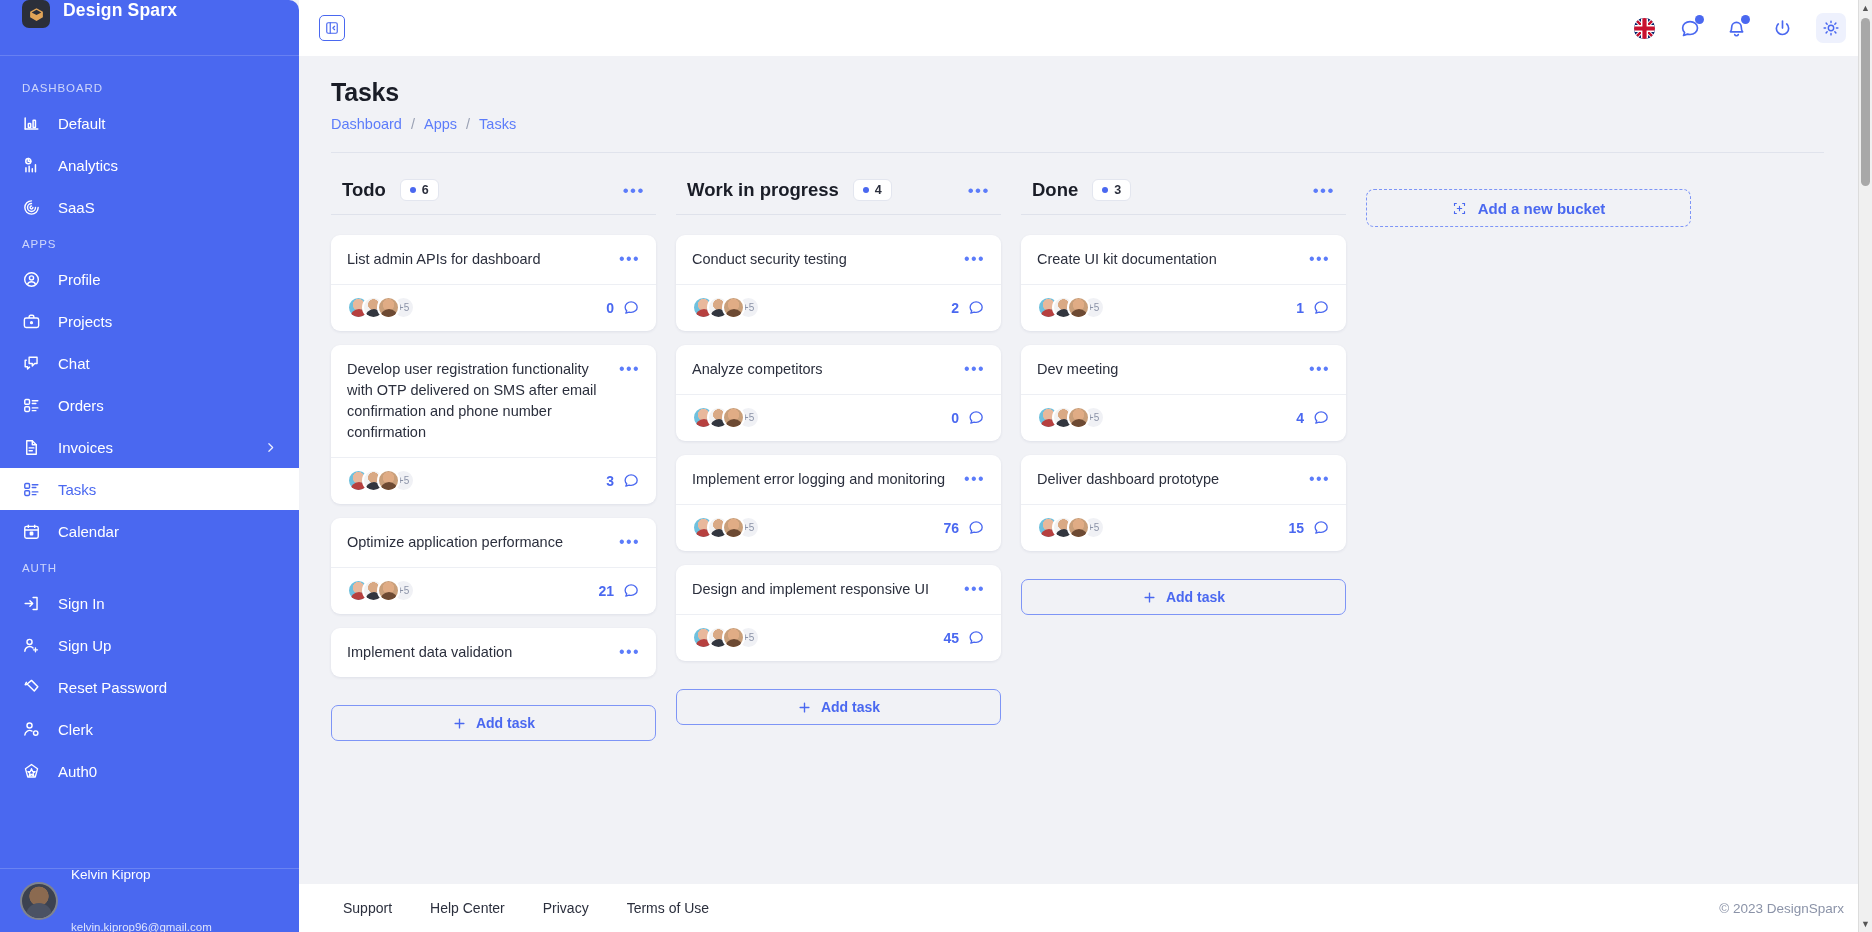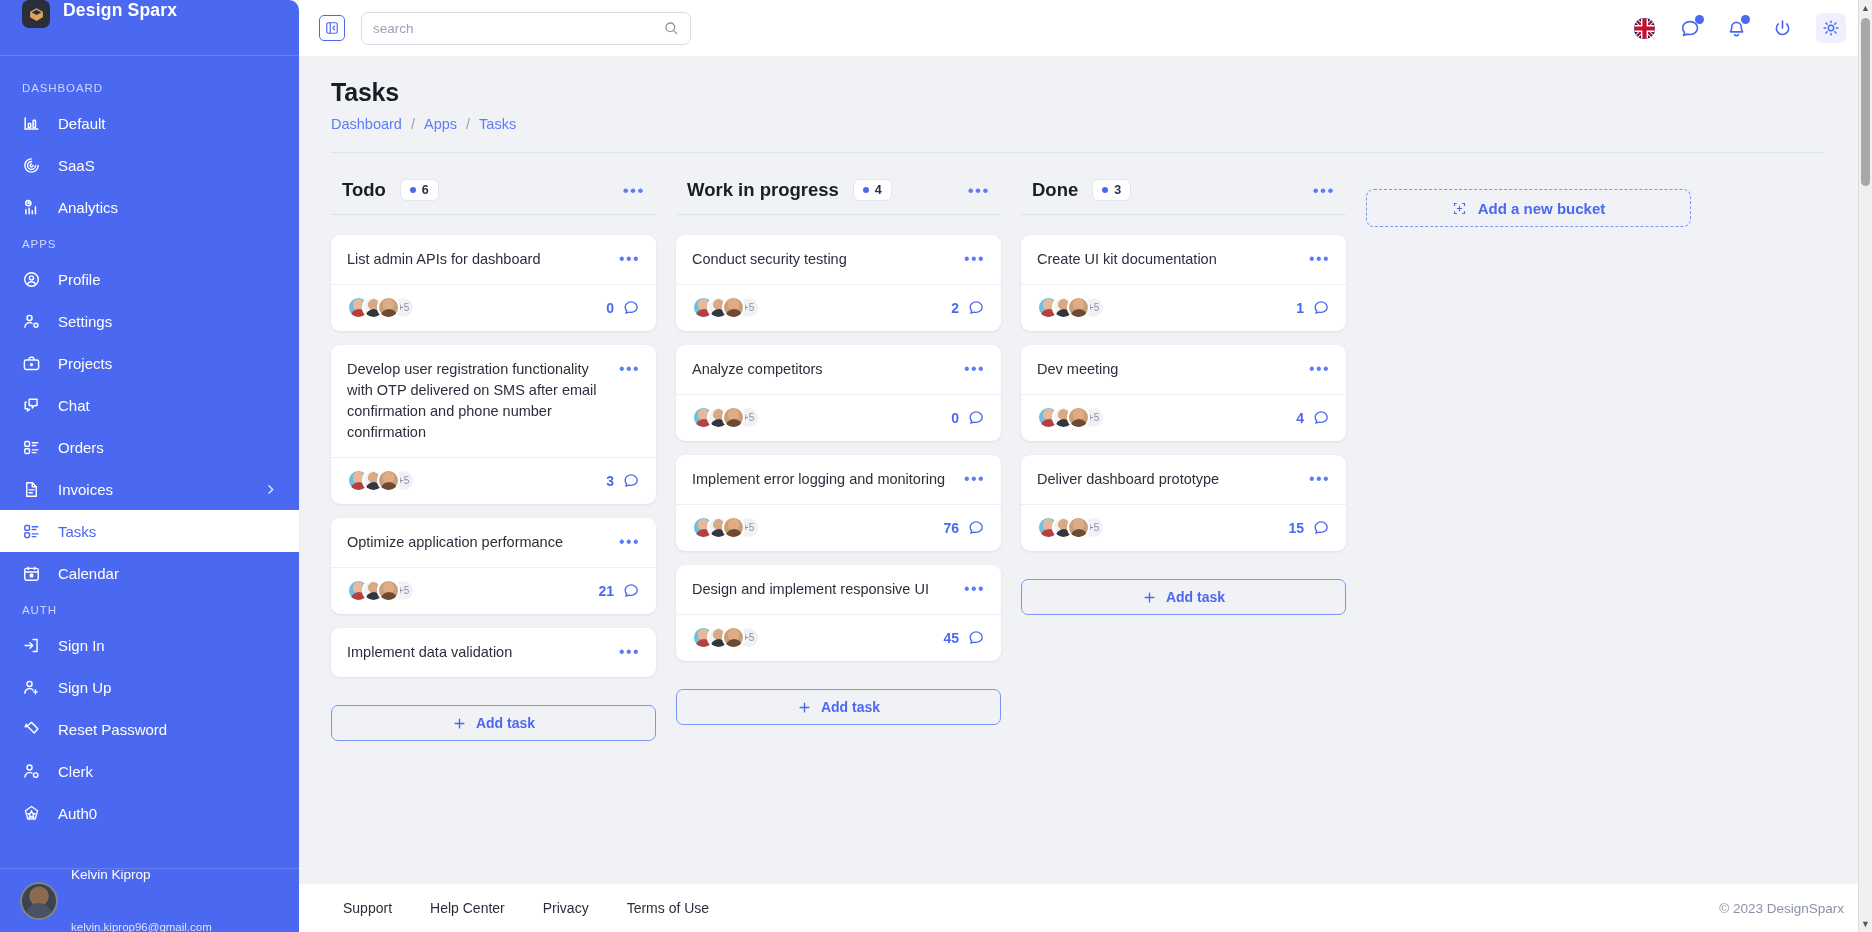--- a/index.html
+++ b/index.html
@@ -211,60 +211,50 @@
               <path d="M4 19V5"></path>
               <path d="M4 19h16"></path>
               <rect x="8" y="12" width="3" height="5" rx=".6"></rect>
               <rect x="14" y="8" width="3" height="9" rx=".6"></rect>
             </svg>
         </span>
         <span>Default</span>
       </div>
       <div class="nav-item">
         <span class="ico">
+          <svg viewBox="0 0 24 24" fill="none" stroke="currentColor" stroke-width="1.9" stroke-linecap="round">
+              <circle cx="8" cy="6.5" r="3.2"></circle>
+              <path d="M8 3.3v3.2h3.2"></path>
+              <path d="M5 20v-5M9 20v-7M13 20v-4M17 20v-9"></path>
+            </svg>
+        </span>
+        <span>Analytics</span>
+      </div>
+      <div class="nav-item">
+        <span class="ico">
           <svg viewBox="0 0 24 24" fill="none" stroke="currentColor" stroke-width="1.8" stroke-linecap="round">
               <path d="M12 7a5 5 0 1 0 5 5"></path>
               <path d="M12 10.2a1.8 1.8 0 1 0 1.8 1.8"></path>
               <path d="M12 3.6A8.4 8.4 0 1 0 20.4 12"></path>
             </svg>
         </span>
         <span>SaaS</span>
       </div>
-      <div class="nav-item">
-        <span class="ico">
-          <svg viewBox="0 0 24 24" fill="none" stroke="currentColor" stroke-width="1.9" stroke-linecap="round">
-              <circle cx="8" cy="6.5" r="3.2"></circle>
-              <path d="M8 3.3v3.2h3.2"></path>
-              <path d="M5 20v-5M9 20v-7M13 20v-4M17 20v-9"></path>
-            </svg>
-        </span>
-        <span>Analytics</span>
-      </div>
 
       <div class="nav-section">APPS</div>
 
       <div class="nav-item">
         <span class="ico">
           <svg viewBox="0 0 24 24" fill="none" stroke="currentColor" stroke-width="1.8">
               <circle cx="12" cy="12" r="8.6"></circle>
               <circle cx="12" cy="10" r="2.6"></circle>
               <path d="M6.8 18.4a5.6 5.6 0 0 1 10.4 0"></path>
             </svg>
         </span>
         <span>Profile</span>
-      </div>
-      <div class="nav-item">
-        <span class="ico">
-          <svg viewBox="0 0 24 24" fill="none" stroke="currentColor" stroke-width="1.8" stroke-linecap="round">
-              <circle cx="9.5" cy="7.5" r="3.2"></circle>
-              <path d="M3.6 19.2a6 6 0 0 1 9.2-5"></path>
-              <circle cx="17.6" cy="16.8" r="2.5"></circle>
-            </svg>
-        </span>
-        <span>Settings</span>
       </div>
       <div class="nav-item">
         <span class="ico">
           <svg viewBox="0 0 24 24" fill="none" stroke="currentColor" stroke-width="1.8" stroke-linejoin="round">
               <rect x="3" y="7.5" width="18" height="12" rx="2.2"></rect>
               <path d="M9 7.5V6a2 2 0 0 1 2-2h2a2 2 0 0 1 2 2v1.5"></path>
               <circle cx="12" cy="13.5" r="1.1"></circle>
             </svg>
         </span>
         <span>Projects</span>
@@ -387,29 +377,20 @@
 
   <div class="main">
 
     <header class="topbar">
       <div class="collapse-btn">
         <svg viewBox="0 0 24 24" fill="none" stroke="currentColor" stroke-width="2" stroke-linecap="round" stroke-linejoin="round">
             <rect x="3" y="3" width="18" height="18" rx="2.5"></rect>
             <path d="M9 3v18"></path>
             <path d="M16.5 9 13.5 12l3 3"></path>
           </svg>
-      </div>
-      <div class="search-wrap">
-        <input class="search-input" value="" placeholder="search" style="">
-        <span class="mag">
-          <svg viewBox="0 0 24 24" fill="none" stroke="currentColor" stroke-width="1.9" stroke-linecap="round">
-              <circle cx="11" cy="11" r="6.5"></circle>
-              <path d="m16 16 4.5 4.5"></path>
-            </svg>
-        </span>
       </div>
 
       <div class="topbar-right">
         <div class="tb-icon">
           <span class="flag">
             <svg viewBox="0 0 60 60" width="21" height="21">
               <rect width="60" height="60" fill="#012169"></rect>
               <path d="M0 0 60 60M60 0 0 60" stroke="#fff" stroke-width="12"></path>
               <path d="M0 0 60 60M60 0 0 60" stroke="#C8102E" stroke-width="7"></path>
               <path d="M30 0v60M0 30h60" stroke="#fff" stroke-width="20"></path>

